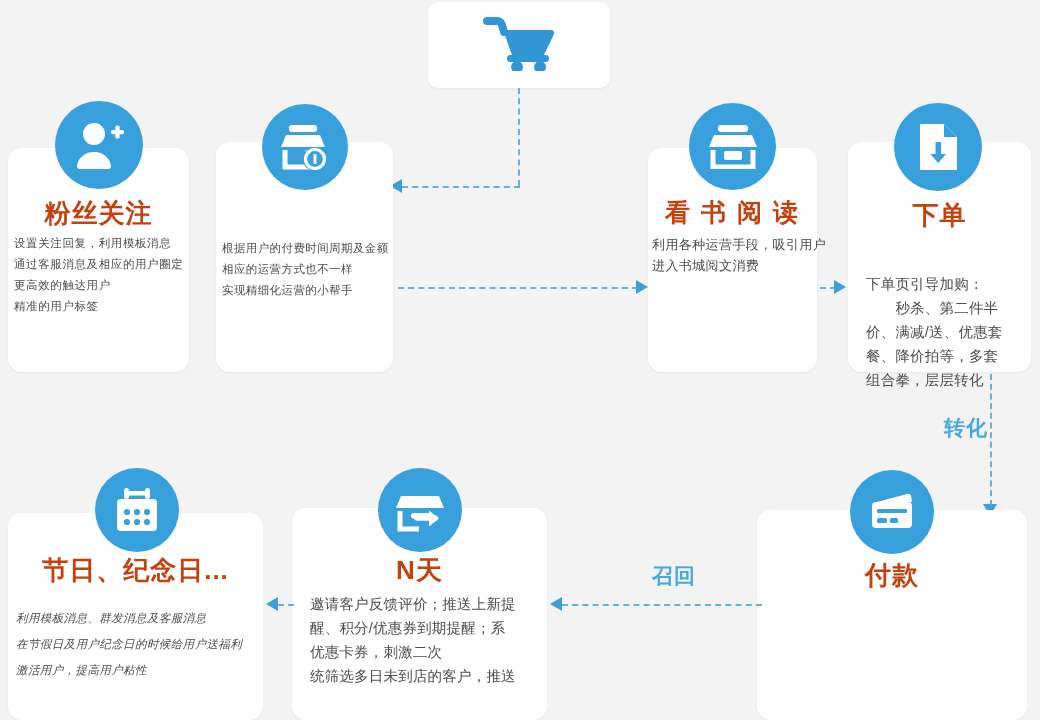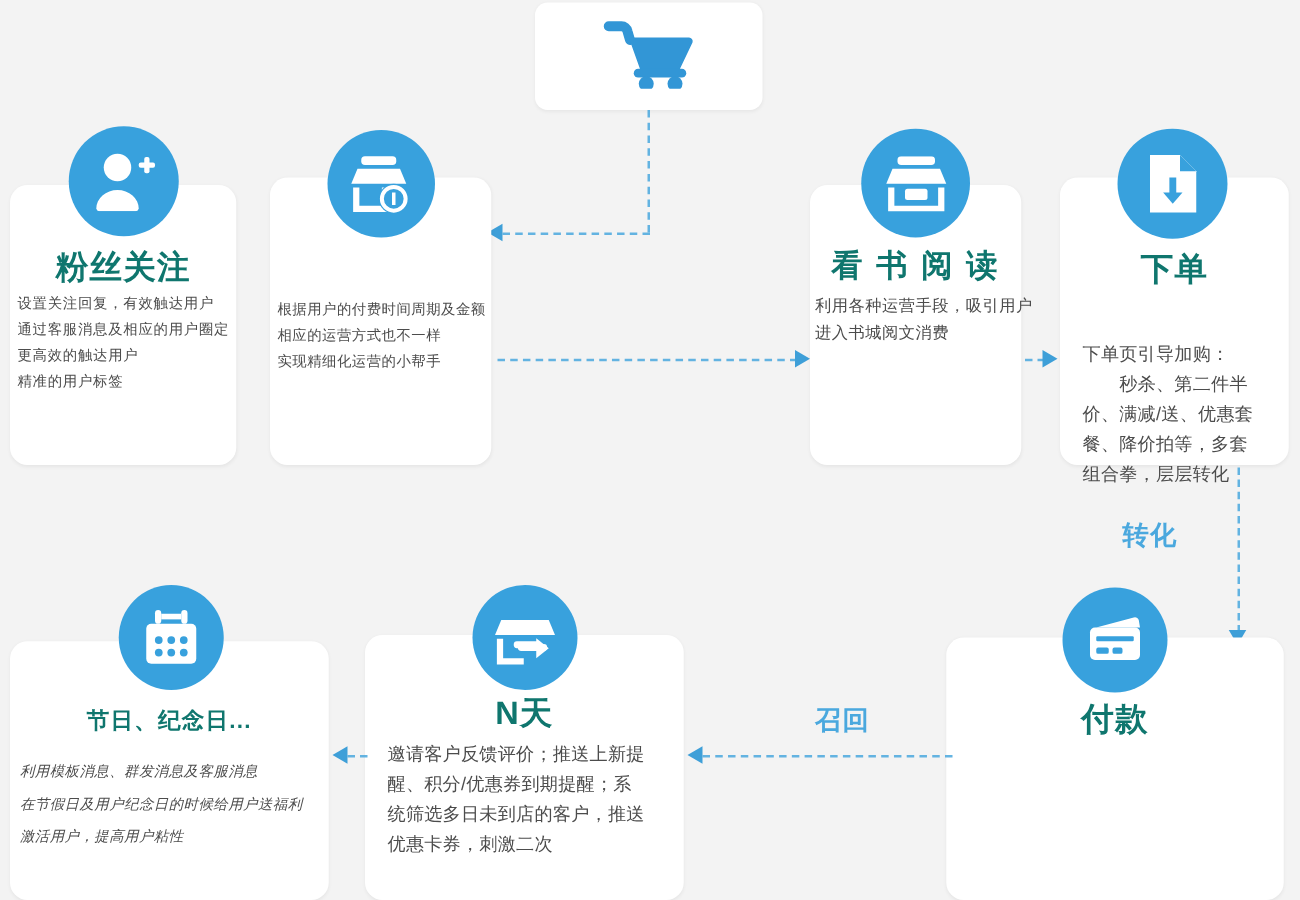--- a/index.html
+++ b/index.html
@@ -14,21 +14,21 @@
   .card {
     position: absolute;
     background: #ffffff;
     border-radius: 14px;
     box-shadow: 0 1px 3px rgba(0,0,0,0.055);
   }
   .card-title {
     position: absolute;
     left: 0; right: 0;
     text-align: center;
-    color: #0f766e;
+    color: #c2410c;
     font-weight: 700;
     white-space: nowrap;
   }
   .card-body {
     position: absolute;
     color: #4c4c4c;
   }
   .card-body .ln { display: block; white-space: nowrap; }
 
   
@@ -118,21 +118,21 @@
   <div class="icon-bubble" style="left:55px; top:101px; width:88px; height:88px;">
     <svg width="52" height="48" viewBox="0 0 52 48">
       <circle cx="21" cy="13" r="11" fill="#fff"></circle>
       <path d="M4 46 a17 15 0 0 1 34 0 a3 3 0 0 1 -3 2 L7 48 a3 3 0 0 1 -3 -2 Z" fill="#fff"></path>
       <rect x="38" y="9" width="13" height="4.2" rx="1.6" fill="#fff"></rect>
       <rect x="42.4" y="4.6" width="4.2" height="13" rx="1.6" fill="#fff"></rect>
     </svg>
   </div>
   <div class="card-title" style="left:8px; top:196px; width:181px; font-size:26px; letter-spacing:1px;">粉丝关注</div>
   <div class="card-body" style="left:14px; top:233px; width:175px; font-size:11.5px; line-height:21px; letter-spacing:.6px;">
-    <span class="ln">设置关注回复，有效触达用户</span>
+    <span class="ln">设置关注回复，利用模板消息</span>
     <span class="ln">通过客服消息及相应的用户圈定</span>
     <span class="ln">更高效的触达用户</span>
     <span class="ln">精准的用户标签</span>
   </div>
 
   <div class="card" style="left:216px; top:142px; width:177px; height:230px;"></div>
   <div class="icon-bubble" style="left:262px; top:104px; width:86px; height:86px;">
     <svg width="50" height="48" viewBox="0 0 50 48">
       <rect x="9" y="2" width="28" height="7" rx="3" fill="#fff"></rect>
       <path d="M6 12 L40 12 L45 24 L1 24 Z" fill="#fff"></path>
@@ -182,21 +182,21 @@
   <div class="card-body" style="left:866px; top:236px; width:168px; font-size:14.5px; line-height:24px; letter-spacing:.2px;margin-top:36px;">
     <span class="ln">下单页引导加购：</span>
     <span class="ln">　　秒杀、第二件半</span>
     <span class="ln">价、满减/送、优惠套</span>
     <span class="ln">餐、降价拍等，多套</span>
     <span class="ln">组合拳，层层转化</span>
   </div>
 
   <div class="vline" style="left:990px; top:374px; height:132px;"></div>
   <div class="arrow-d" style="left:983px; top:504px;"></div>
-  <div class="edge-label" style="left:898px; top:414px;">转化</div>
+  <div class="edge-label" style="left:944px; top:414px;">转化</div>
 
   <div class="card" style="left:757px; top:510px; width:270px; height:210px;"></div>
   <div class="icon-bubble" style="left:850px; top:470px; width:84px; height:84px;">
     <svg width="50" height="40" viewBox="0 0 50 40">
       <path d="M10 10 L40 2 a3 3 0 0 1 4 2 L45 10 Z" fill="#fff"></path>
       <rect x="5" y="10" width="40" height="26" rx="4" fill="#fff"></rect>
       <rect x="10" y="17" width="30" height="4" rx="1" fill="#38a1dd"></rect>
       <rect x="10" y="26" width="10" height="5" rx="1.5" fill="#38a1dd"></rect>
       <rect x="23" y="26" width="8" height="5" rx="1.5" fill="#38a1dd"></rect>
     </svg>
@@ -214,42 +214,42 @@
       <path d="M5 23 L5 41 L24 41" fill="none" stroke="#fff" stroke-width="5"></path>
       <rect x="16" y="25" width="22" height="5.5" rx="2.5" fill="#fff"></rect>
       <path d="M22 30 L40 30" stroke="#fff" stroke-width="5.5" stroke-linecap="round" fill="none"></path>
       <path d="M34 22.5 L44 30.5 L34 38.5 Z" fill="#fff"></path>
     </svg>
   </div>
   <div class="card-title" style="left:292px; top:553px; width:255px; font-size:26px; letter-spacing:1px;">N天</div>
   <div class="card-body" style="left:310px; top:592px; width:240px; font-size:14.5px; line-height:24px; letter-spacing:.2px;">
     <span class="ln">邀请客户反馈评价；推送上新提</span>
     <span class="ln">醒、积分/优惠券到期提醒；系</span>
+    <span class="ln">优惠卡券，刺激二次</span>
     <span class="ln">统筛选多日未到店的客户，推送</span>
-    <span class="ln">优惠卡券，刺激二次</span>
   </div>
 
   <div class="hline" style="left:278px; top:604px; width:16px;"></div>
   <div class="arrow-l" style="left:266px; top:597px;"></div>
 
   <div class="card" style="left:8px; top:513px; width:255px; height:207px;"></div>
   <div class="icon-bubble" style="left:95px; top:468px; width:84px; height:84px;">
     <svg width="46" height="46" viewBox="0 0 46 46">
       <rect x="10" y="1" width="5" height="11" rx="2.5" fill="#fff"></rect>
       <rect x="31" y="1" width="5" height="11" rx="2.5" fill="#fff"></rect>
       <rect x="15" y="4" width="16" height="4.5" fill="#fff"></rect>
       <rect x="3" y="12" width="40" height="32" rx="4" fill="#fff"></rect>
       <circle cx="13" cy="25" r="3.1" fill="#38a1dd"></circle>
       <circle cx="23" cy="25" r="3.1" fill="#38a1dd"></circle>
       <circle cx="33" cy="25" r="3.1" fill="#38a1dd"></circle>
       <circle cx="13" cy="35" r="3.1" fill="#38a1dd"></circle>
       <circle cx="23" cy="35" r="3.1" fill="#38a1dd"></circle>
       <circle cx="33" cy="35" r="3.1" fill="#38a1dd"></circle>
     </svg>
   </div>
-  <div class="card-title" style="left:8px; top:553px; width:255px; font-size:18px; letter-spacing:1px;margin-top:11px;">节日、纪念日...</div>
+  <div class="card-title" style="left:8px; top:553px; width:255px; font-size:26px; letter-spacing:1px;">节日、纪念日...</div>
   <div class="card-body" style="left:16px; top:605px; width:250px; font-size:11.5px; line-height:26px; letter-spacing:.4px;font-style:italic;">
     <span class="ln">利用模板消息、群发消息及客服消息</span>
     <span class="ln">在节假日及用户纪念日的时候给用户送福利</span>
     <span class="ln">激活用户，提高用户粘性</span>
   </div>
 
 </div>
 
 </body></html>

